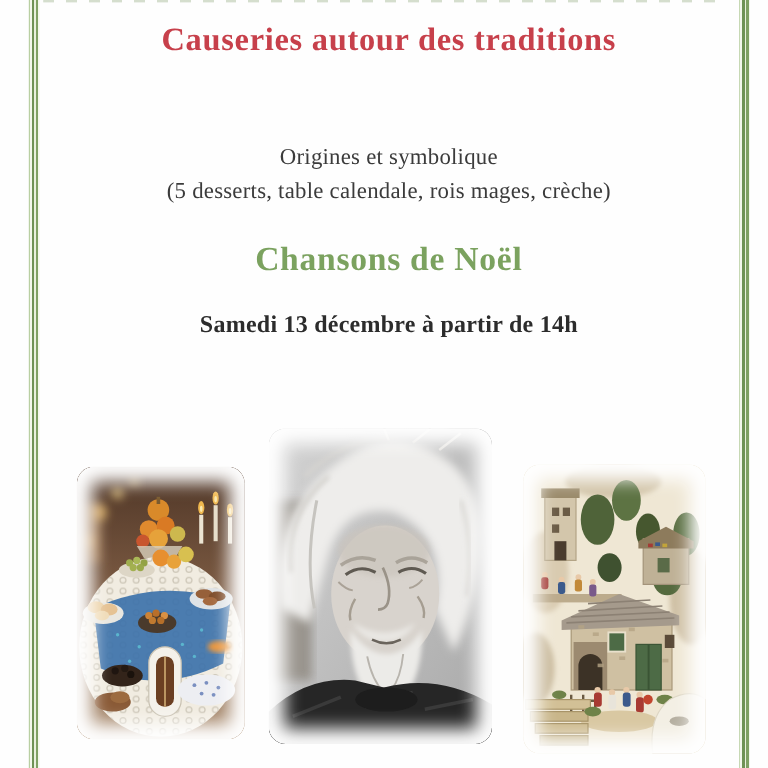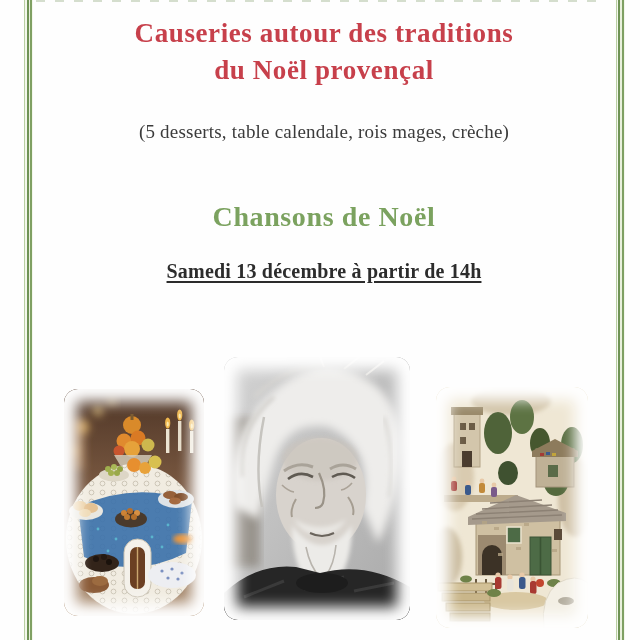--- a/index.html
+++ b/index.html
@@ -21,21 +21,20 @@
     position:absolute;top:0;left:36px;right:36px;height:2px;
     background:repeating-linear-gradient(to right,
       rgba(118,148,94,.30) 0 9px,transparent 9px 19px);
   }
   .centered{position:absolute;left:34px;right:26px;text-align:center;}
   .title{top:15px;color:#c7404b;font-weight:bold;font-size:27px;line-height:37px;letter-spacing:.6px;}
   .subtitle{top:118px;color:#3b3b3b;font-size:19px;line-height:28px;letter-spacing:.2px;}
   .songs{top:201px;color:#7ba25f;font-weight:bold;font-size:28px;letter-spacing:.6px;}
   .schedule{top:256px;color:#2c2c2c;font-weight:bold;font-size:20px;line-height:31px;letter-spacing:.2px;}
   .schedule .ul{
-    text-decoration:underline;
     text-decoration-thickness:1.8px;
     text-underline-offset:3px;
     margin-top:42px;
   }
   
   .photo{position:absolute;border-radius:14px;overflow:hidden;box-shadow:0 0 6px 5px #fefefe;}
   .photo::after{
     content:"";position:absolute;inset:0;border-radius:14px;
     box-shadow:inset 0 0 14px 13px #fefefe;pointer-events:none;
   }
@@ -48,24 +47,24 @@
 <body>
 
 <div class="page">
 
   <div class="top-dash"></div>
   <div class="v-border left"></div>
   <div class="v-border right"></div>
 
   <div class="centered title">
     <div>Causeries autour des traditions</div>
-    <div>du Noël provençal</div>
   </div>
 
   <div class="centered subtitle">
+    <div>Origines et symbolique</div>
     <div>(5 desserts, table calendale, rois mages, crèche)</div>
   </div>
 
   <div class="centered songs">Chansons de Noël</div>
 
   <div class="centered schedule">
     <div><span class="ul">Samedi 13 décembre à partir de 14h</span></div>
   </div>
 
   <div class="photo" id="photo-left">

